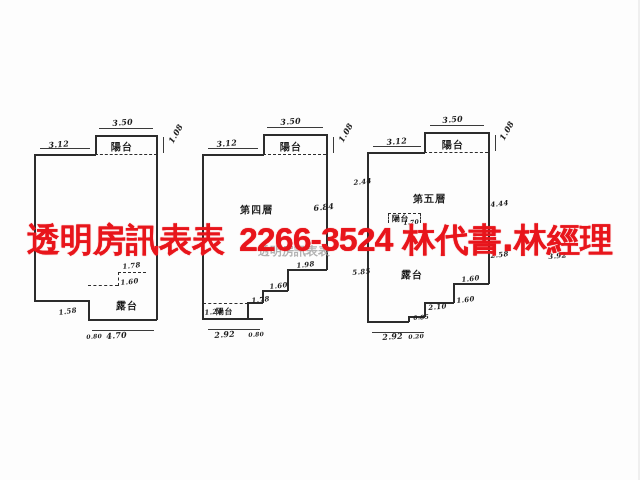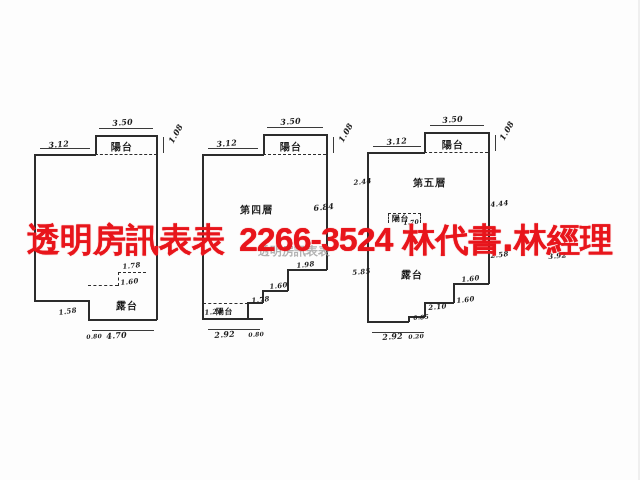--- a/index.html
+++ b/index.html
@@ -235,21 +235,21 @@
     <div class="dim xs" style="left:403px;top:219px;transform:rotate(-5deg);">1.70</div>
     <div class="dim sm" style="left:352px;top:268px;transform:rotate(-5deg);">5.85</div>
     <div class="dim sm" style="left:461px;top:275px;transform:rotate(-6deg);">1.60</div>
     <div class="dim sm" style="left:456px;top:296px;transform:rotate(-6deg);">1.60</div>
     <div class="dim sm" style="left:428px;top:303px;transform:rotate(-5deg);">2.10</div>
     <div class="dim xs" style="left:413px;top:314px;transform:rotate(-5deg);">0.85</div>
     <div class="dim" style="left:382px;top:332px;transform:rotate(-4deg);">2.92</div>
     <div class="dim xs" style="left:408px;top:333px;transform:rotate(-4deg);">0.20</div>
 
     <div class="room" style="left:442px;top:138px;">陽台</div>
-    <div class="room" style="left:413px;top:176px;font-family:Liberation Serif, serif;">第五層</div>
+    <div class="room" style="left:413px;top:192px;font-family:Liberation Serif, serif;">第五層</div>
     <div class="room sm" style="left:392px;top:213px;">陽台</div>
     <div class="room" style="left:401px;top:268px;">露台</div>
   </div>
 
   <div class="watermark" style="left:258px;top:243px;">透明房訊表表</div>
 
   <div class="adband">
     <div class="adtext">
       <span>透明房訊表表</span><span class="sp"></span><span class="phone">2266-3524</span><span class="sp2"></span><span>林代書.林經理</span>
     </div>

